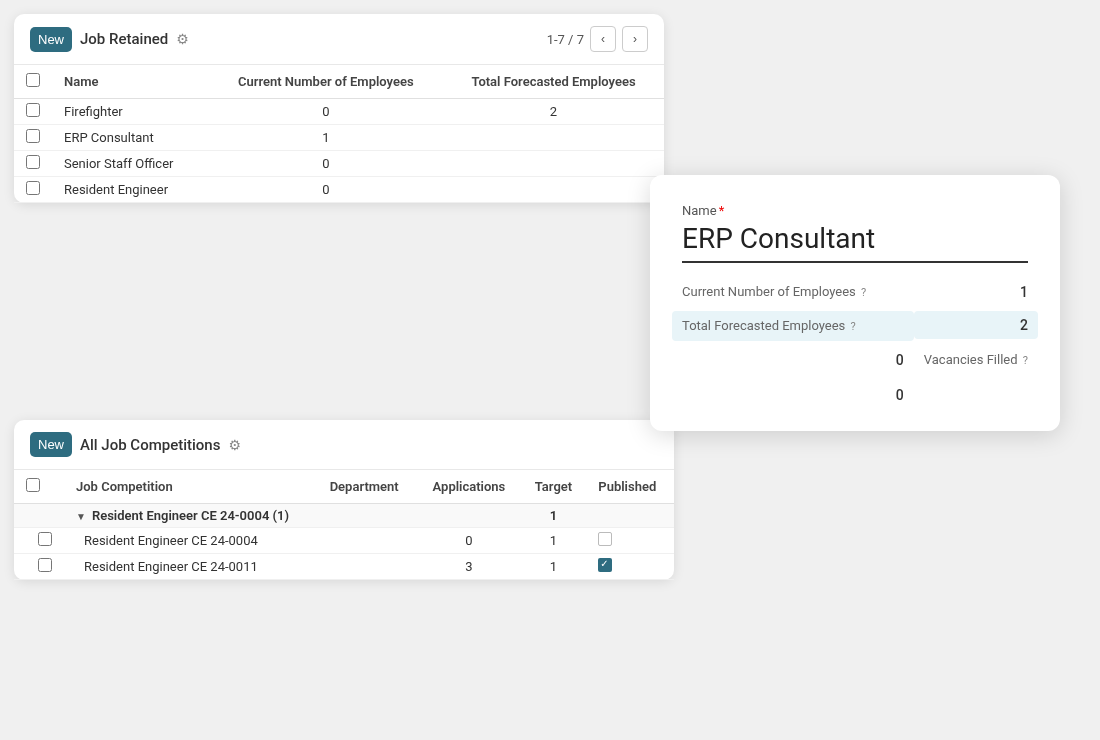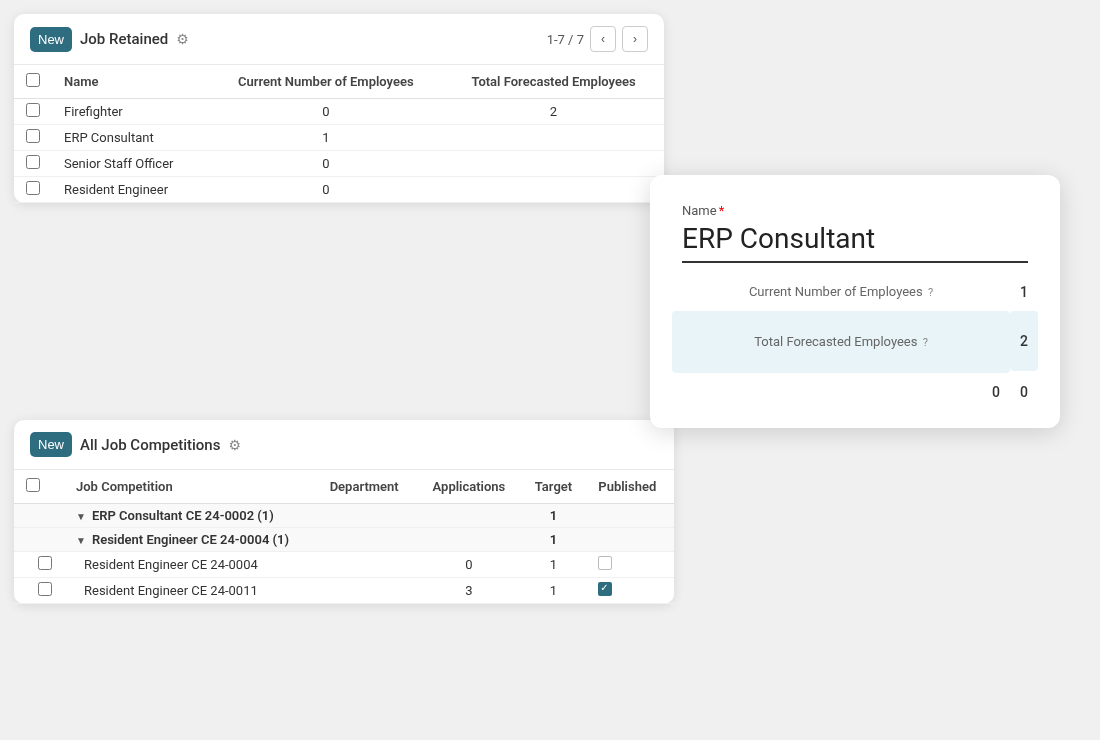--- a/index.html
+++ b/index.html
@@ -186,42 +186,41 @@
       display: grid;
       grid-template-columns: 1fr auto;
       gap: 16px 20px;
       align-items: start;
     }
 
     .detail-row-label {
       font-size: 13px;
       color: #666;
       line-height: 1.4;
-      text-align: center;
     }
 
     .detail-row-label .help {
       color: #888;
       font-size: 11px;
       margin-left: 2px;
       cursor: pointer;
     }
 
     .detail-row-value {
       font-size: 14px;
       color: #333;
       font-weight: 500;
       text-align: right;
       padding-top: 1px;
     }
 
     .highlight-row {
       background: #e8f4f8;
       border-radius: 4px;
-      padding: 22px 10px;
+      padding: 6px 10px;
       margin: -6px -10px;
     }
 
     .checked-checkbox {
       width: 14px;
       height: 14px;
       background: #2e6c80;
       border-radius: 2px;
       display: inline-block;
       position: relative;
@@ -311,28 +310,20 @@
       <tr>
         <th class="checkbox-col"><input type="checkbox" style=""></th>
         <th>Job Competition</th>
         <th>Department</th>
         <th class="num-header">Applications</th>
         <th class="num-header">Target</th>
         <th>Published</th>
       </tr>
     </thead>
     <tbody id="competitions-tbody">
-    <tr class="group-row">
-      <td></td>
-      <td style="cursor:pointer"><span class="toggle-icon">▼</span>ERP Consultant CE 24-0002 (1)</td>
-      <td></td>
-      <td></td>
-      <td class="num-col">1</td>
-      <td></td>
-    </tr>
         <tr class="group-row">
       <td></td>
       <td style="cursor:pointer"><span class="toggle-icon">▼</span>Resident Engineer CE 24-0004 (1)</td>
       <td></td>
       <td></td>
       <td class="num-col">1</td>
       <td></td>
     </tr>
         <tr>
         <td class="checkbox-col" style="padding-left:24px"><input type="checkbox" style=""></td>
@@ -360,15 +351,16 @@
       <span>Name</span><span class="required">*</span>
     </div>
     <div class="detail-name-value">ERP Consultant</div>
   </div>
   <div class="detail-grid" id="detail-fields">
   <div class="detail-row-label">Current Number of Employees <span class="help">?</span></div>
       <div class="detail-row-value">1</div>
       <div class="detail-row-label highlight-row">Total Forecasted Employees <span class="help">?</span></div>
       <div class="detail-row-value highlight-row">2</div>
       <div class="detail-row-value">0</div>
+      <div class="detail-row-label">Vacancies Filled <span class="help">?</span></div>
       <div class="detail-row-value">0</div>
     </div>
 </div>
 
 </body></html>

